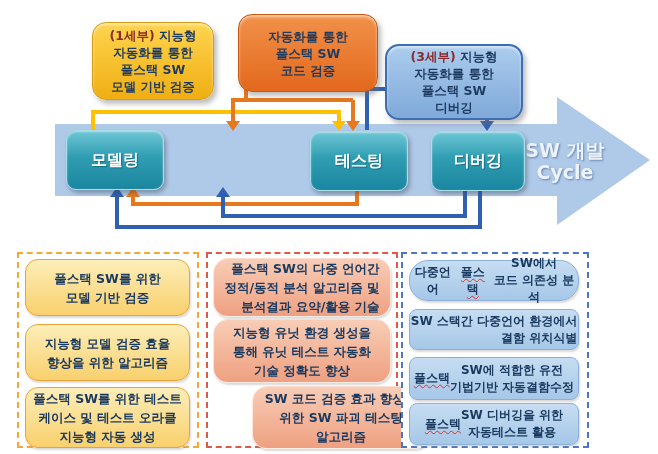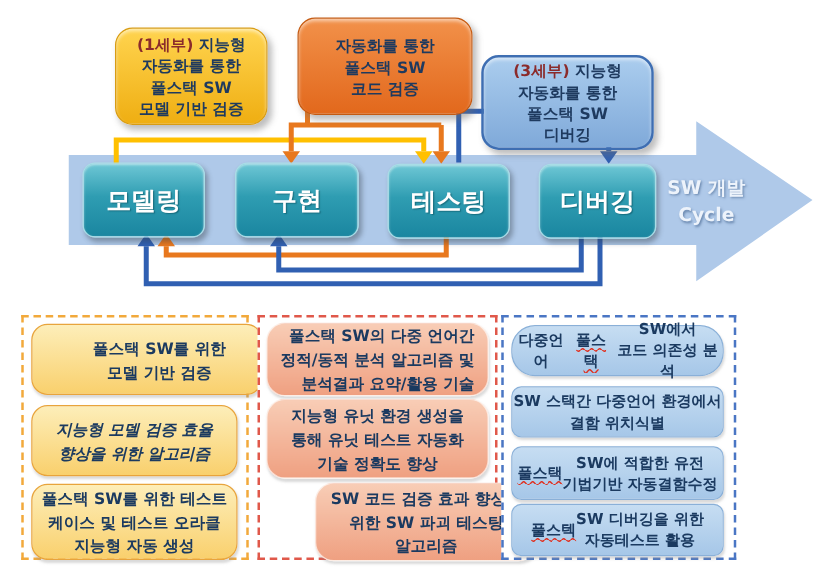--- a/index.html
+++ b/index.html
@@ -9,40 +9,40 @@
   }
   svg.links{position:absolute;left:0;top:0;z-index:1;}
 
   
   .stage-box{
     position:absolute;z-index:2;border-radius:10px;
     background:linear-gradient(180deg,#6ec7d5 0%,#2f9db2 45%,#1a86a0 100%);
     border:1px solid #a9dde6;
     box-shadow:2px 3px 4px rgba(50,60,70,.40), inset 0 1px 2px rgba(255,255,255,.5);
     display:flex;align-items:center;justify-content:center;
-    color:#ffffff;font-size:20px;text-shadow:1px 1px 1px rgba(0,60,70,.45);
+    color:#ffffff;font-size:16px;text-shadow:1px 1px 1px rgba(0,60,70,.45);
   }
 
   
   .callout{
     position:absolute;z-index:3;border-radius:14px;
     display:flex;flex-direction:column;align-items:center;justify-content:center;
     font-size:12.5px;line-height:17px;text-align:center;color:#1e3a5f;
     box-shadow:3px 4px 5px rgba(110,110,110,.45), inset 0 2px 3px rgba(255,255,255,.55);
   }
   .callout .body{white-space:pre-line;}
   .callout .prefix{color:#8b2b2b;}
   .callout.c1{background:linear-gradient(180deg,#ffd44f,#efae12);border:1px solid #d89c14;}
   .callout.c2{background:linear-gradient(180deg,#f2914a,#e2681c);border:1px solid #c45a12;}
   .callout.c3{background:linear-gradient(180deg,#abcdee,#7fa9d9);border:2px solid #3e6eb2;}
 
   
   .cycle-label{
     position:absolute;z-index:2;text-align:center;color:#edf3fb;
-    font-size:15px;line-height:22px;text-shadow:1px 1px 2px rgba(95,125,165,.9);
+    font-size:19px;line-height:22px;text-shadow:1px 1px 2px rgba(95,125,165,.9);
   }
 
   
   .col{position:absolute;z-index:2;background:#ffffff;}
   .col.p1{border:2px dashed #f2a93b;}
   .col.p2{border:2px dashed #e0584a;}
   .col.p3{border:2px dashed #4a76c4;}
   .task{
     position:absolute;display:flex;align-items:center;justify-content:center;
     text-align:center;white-space:pre-line;color:#1b3a60;
@@ -104,23 +104,20 @@
   </svg>
 
   <div class="cycle-label" style="left:515px;top:139px;width:100px;">
     <div>SW 개발</div>
     <div>Cycle</div>
   </div>
 
   <div class="stage-box" style="left:66px;top:130px;width:96px;height:58px;">
       <span>모델링</span>
     </div>
-  <div class="stage-box" style="left:188px;top:130px;width:97px;height:58px;">
-      <span>구현</span>
-    </div>
   <div class="stage-box" style="left:310px;top:131px;width:96px;height:58px;">
       <span>테스팅</span>
     </div>
   <div class="stage-box" style="left:431px;top:131px;width:92px;height:58px;">
       <span>디버깅</span>
     </div>
 
   <div class="callout c1" style="left:92px;top:22px;width:120px;height:76px;">
     <div><span class="prefix">(1세부)</span><span> 지능형</span></div>
     <div class="body">자동화를 통한
@@ -133,23 +130,23 @@
 코드 검증</div>
   </div>
   <div class="callout c3" style="left:385px;top:8px;width:134px;height:72px;margin-top:36px;">
     <div><span class="prefix">(3세부)</span><span> 지능형</span></div>
     <div class="body">자동화를 통한
 풀스택 SW
 디버깅</div>
   </div>
 
   <div class="col p1" style="left:17px;top:252px;width:178px;height:192px;">
-    <div class="task" style="top:5px;height:55px;padding-left:20px;">풀스택 SW를 위한
+    <div class="task" style="top:5px;height:55px;">풀스택 SW를 위한
 모델 기반 검증</div>
-    <div class="task" style="top:70px;height:55px;font-style:italic;">지능형 모델 검증 효율
+    <div class="task" style="top:70px;height:55px;">지능형 모델 검증 효율
 향상을 위한 알고리즘</div>
     <div class="task" style="top:133px;height:59px;">풀스택 SW를 위한 테스트
 케이스 및 테스트 오라클
 지능형 자동 생성</div>
   </div>
 
   <div class="col p2" style="left:206px;top:252px;width:188px;height:192px;">
     <div class="task" style="top:4px;height:57px;text-align:right;">풀스택 SW의 다중 언어간
 정적/동적 분석 알고리즘 및
 분석결과 요약/활용 기술</div>
@@ -157,21 +154,21 @@
 통해 유닛 테스트 자동화
 기술 정확도 향상</div>
     <div class="task" style="top:132px;height:61px;margin-left:39px;">SW 코드 검증 효과 향상을
 위한 SW 파괴 테스팅
 알고리즘</div>
   </div>
 
   <div class="col p3" style="left:401px;top:252px;width:184px;height:192px;">
     <div class="task" style="top:6px;height:39px;border-radius:19px;">다중언어 <span class="sq">풀스택</span> SW에서
 코드 의존성 분석</div>
-    <div class="task" style="top:55px;height:39px;">SW 스택간 다중언어 환경에서
+    <div class="task" style="top:55px;height:39px;text-align:right;">SW 스택간 다중언어 환경에서
 결함 위치식별</div>
     <div class="task" style="top:103px;height:41px;"><span class="sq">풀스택</span> SW에 적합한 유전
 기법기반 자동결함수정</div>
     <div class="task" style="top:149px;height:40px;"><span class="sq">풀스텍</span> SW 디버깅을 위한
 자동테스트 활용</div>
   </div>
 
 </div>
 
 </body></html>

